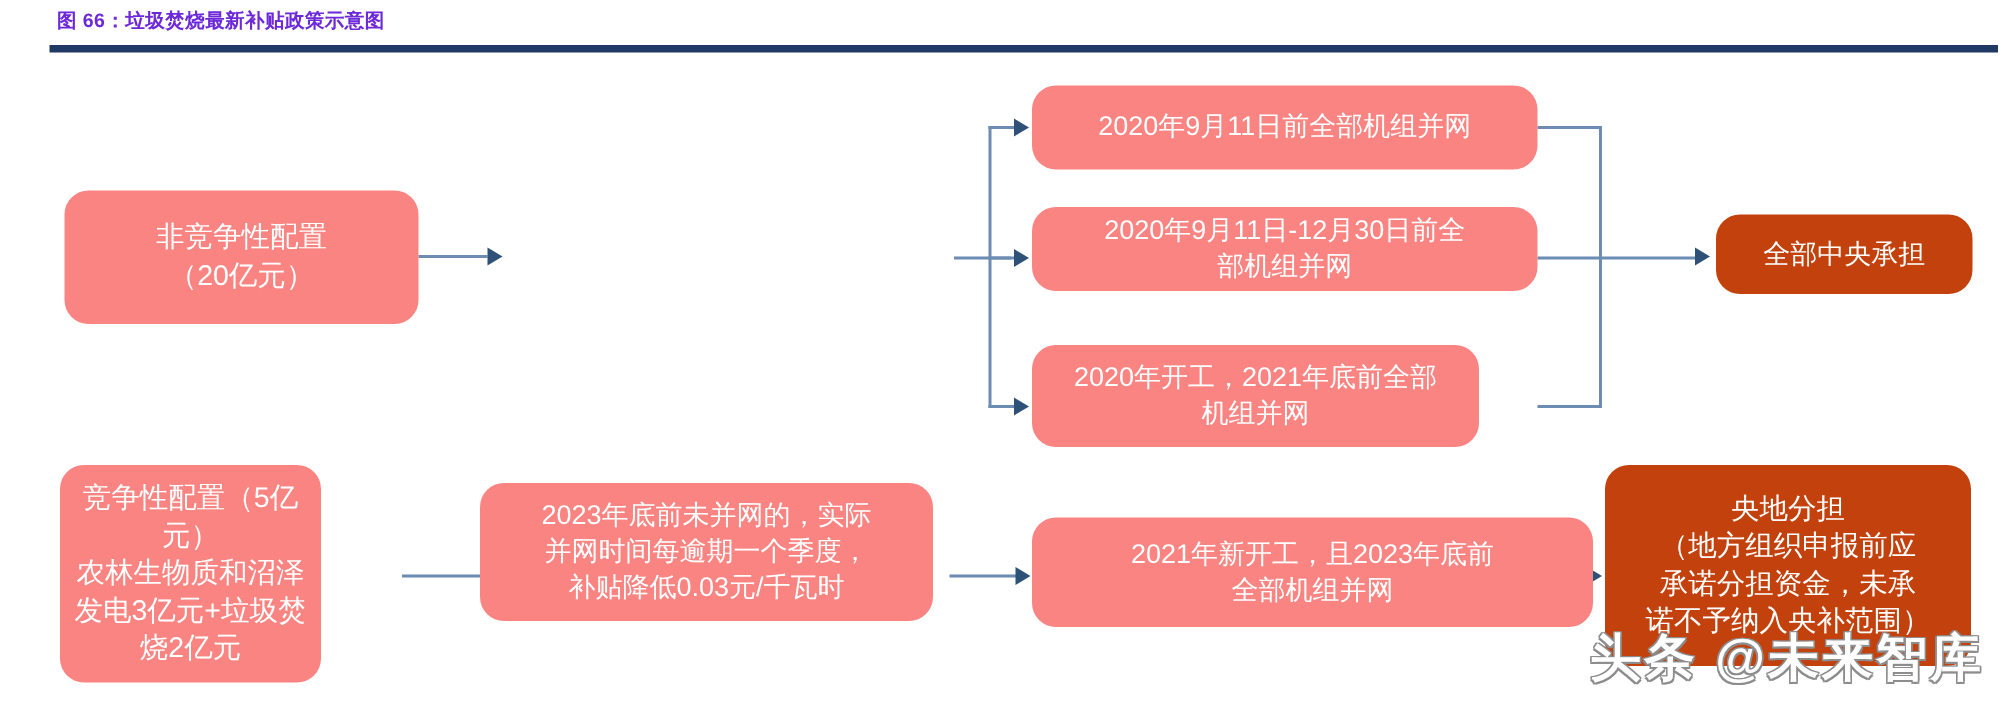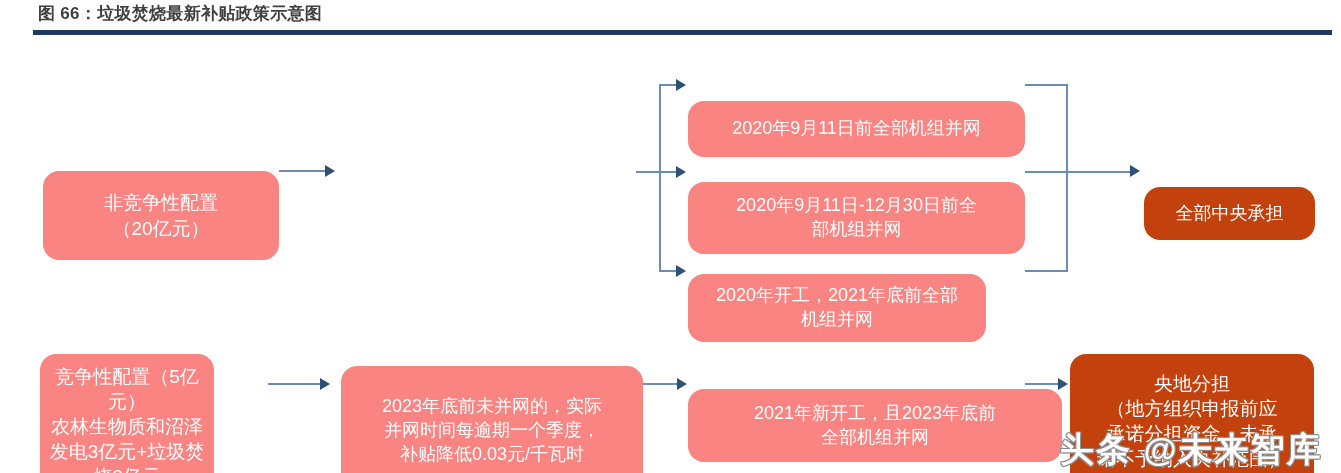--- a/index.html
+++ b/index.html
@@ -18,23 +18,23 @@
   
   #figure-header {
     position: absolute;
     left: 0; top: 0;
     width: 1341px;
     height: 38px;
   }
   #figure-title {
     position: absolute;
     left: 38px; top: 1px;
-    font-size: 17px;
+    font-size: 13px;
     font-weight: bold;
-    color: #404040;
+    color: #6d28d9;
     letter-spacing: 0.3px;
     white-space: nowrap;
     line-height: 26px;
   }
   #figure-rule {
     position: absolute;
     left: 33px; top: 30px;
     width: 1299px; height: 5px;
     background: #1F3864;
   }
@@ -52,40 +52,39 @@
     display: flex;
     align-items: center;
     justify-content: center;
     text-align: center;
     color: #ffffff;
     border-radius: 16px;
     padding: 4px 8px;
     line-height: 1.32;
     white-space: pre-line;
     overflow: hidden;
-    margin-top: 44px;
   }
   .node-pink   { background: #F98481; }
   .node-blue   { background: #c2410c; }
 
   .fs-17 { font-size: 19px; }
   .fs-18 { font-size: 18px; }
   .fs-19 { font-size: 19px; }
 
   
   #node-noncompetitive-alloc { left: 43px;  top: 89px;  width: 236px; height: 89px;  }
   #node-noncompetitive-rule  { left: 337px; top: 81px;  width: 299px; height: 107px; }
   #node-grid-before-0911     { left: 688px; top: 19px;  width: 337px; height: 56px;  }
-  #node-grid-0911-1230       { left: 688px; top: 100px; width: 337px; height: 72px;  }
+  #node-grid-0911-1230       { left: 688px; top: 100px; width: 337px; height: 56px;  }
   #node-start-2020-grid-2021 { left: 688px; top: 192px; width: 298px; height: 68px;  }
   #node-central-full         { left: 1144px;top: 105px; width: 171px; height: 53px;  }
 
   
   #node-competitive-alloc    { left: 40px;  top: 272px; width: 174px; height: 145px; }
-  #node-competitive-rule     { left: 341px; top: 284px; width: 302px; height: 130px; }
+  #node-competitive-rule     { left: 320px; top: 284px; width: 302px; height: 92px; }
   #node-new-start-2021       { left: 688px; top: 307px; width: 374px; height: 73px;  }
   #node-shared-central-local { left: 1070px;top: 272px; width: 244px; height: 134px; }
 
   
   .conn-line {
     position: absolute;
     background: #6C8CB4;
   }
   .conn-h { height: 2px; }
   .conn-v { width: 2px; }
@@ -94,21 +93,21 @@
     position: absolute;
     width: 0; height: 0;
     border-top: 6px solid transparent;
     border-bottom: 6px solid transparent;
     border-left: 10px solid #2E5177;
   }
 
   
   #watermark {
     position: absolute;
-    left: 1060px; top: 427px;
+    left: 1060px; top: 416px;
     font-size: 34px;
     font-weight: bold;
     color: #ffffff;
     letter-spacing: 2px;
     text-shadow:
        1px 0 0 #8d8d8d, -1px 0 0 #8d8d8d,
        0 1px 0 #8d8d8d, 0 -1px 0 #8d8d8d,
        1px 1px 0 #8d8d8d, -1px -1px 0 #8d8d8d,
        1px -1px 0 #8d8d8d, -1px 1px 0 #8d8d8d;
     white-space: nowrap;

